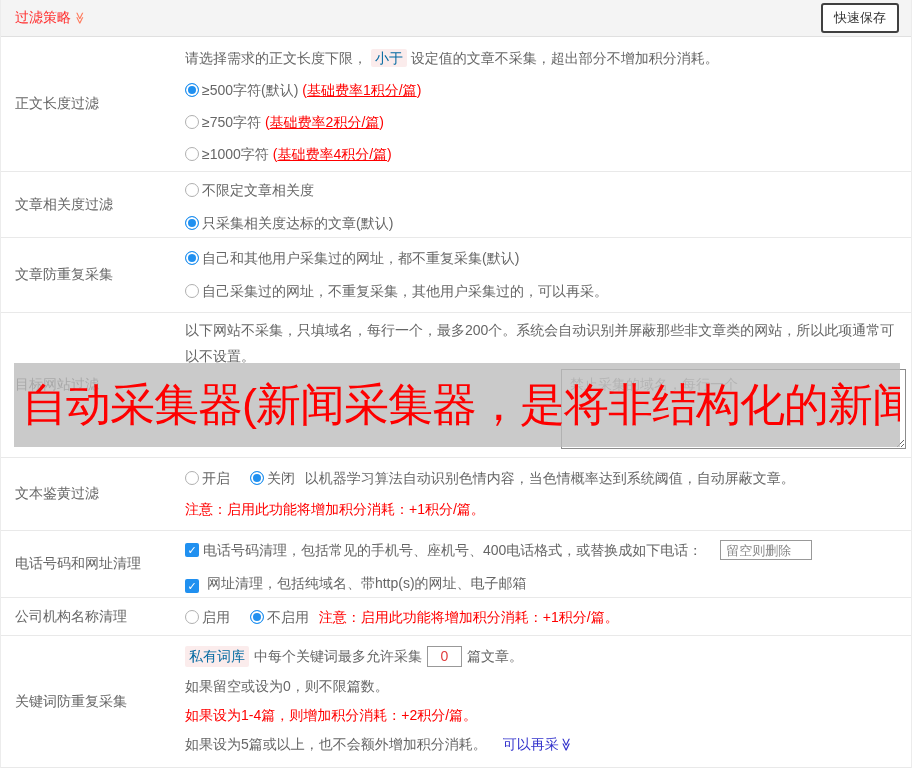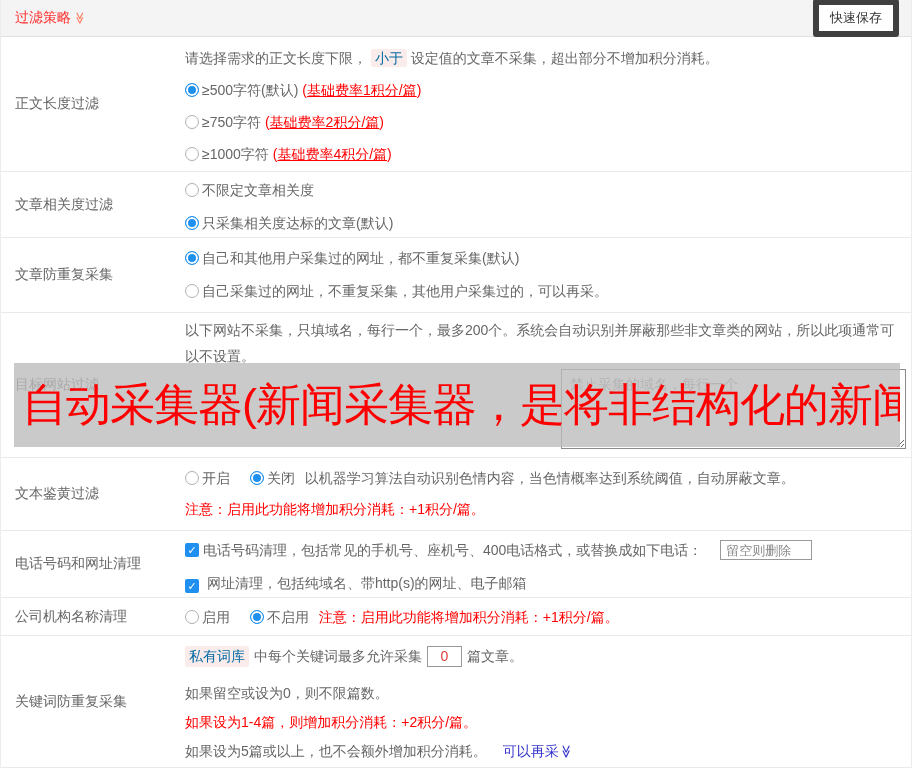--- a/index.html
+++ b/index.html
@@ -16,21 +16,21 @@
   .topbar {
     height:37px; background:#f4f4f4; border-bottom:1px solid #e0e0e0;
     display:flex; align-items:center; justify-content:space-between;
     padding:0 12px 0 14px;
   }
   .topbar-title { color:#ff2d2d; font-size:14px; }
   .chev { display:inline-block; transform:rotate(90deg); font-size:12px; margin-left:3px; }
   .chev-red { color:#ff7a5c; }
   .chev-blue { color:#3333cc; font-size:13px; margin-left:1px; }
   .save-btn {
-    background:#fff; border:6px solid #404040; border-radius:3px;
+    background:#fff; border:2px solid #404040; border-radius:3px;
     font-size:13px; color:#333; padding:4px 11px; cursor:pointer;
     font-family:inherit;
   }
   
   .row { display:flex; border-bottom:1px solid #e9e9e9; }
   .r1{height:135px}.r2{height:66px}.r3{height:75px}.r4{height:145px}
   .r5{height:73px}.r6{height:67px}.r7{height:38px}.r8{height:132px}
   .row-label {
     width:184px; flex:0 0 184px; padding-left:14px;
     display:flex; align-items:center; color:#666;
@@ -77,21 +77,21 @@
   .r6 .cb-line1 { height:22px; display:flex; align-items:center; }
   .r6 .cb-line2 { margin-top:13px; }
   .phone-input {
     width:92px; height:20px; border:1px solid #999; font-family:inherit;
     font-size:13px; color:#666; padding:0 5px; margin-left:18px;
   }
   .phone-input::placeholder { color:#888; }
   .r7 .row-content { padding-top:10px; }
   .r8 .row-content { padding-top:9px; }
   .r8 .kline1 { height:22px; display:flex; align-items:center; }
-  .r8 .kline2 { margin-top:17px; }
+  .r8 .kline2 { margin-top:10px; }
   .r8 .kline3 { margin-top:10px; }
   .r8 .kline4 { margin-top:10px; }
   .num-input {
     width:35px; height:21px; border:1px solid #999; font-family:inherit;
     font-size:14px; color:#e03c3c; text-align:center; margin:0 5px;
   }
   .gap-r { margin-right:16px; }
   .note-inline { margin-left:6px; }
   .link { color:#3333cc; margin-left:12px; cursor:pointer; }
   

